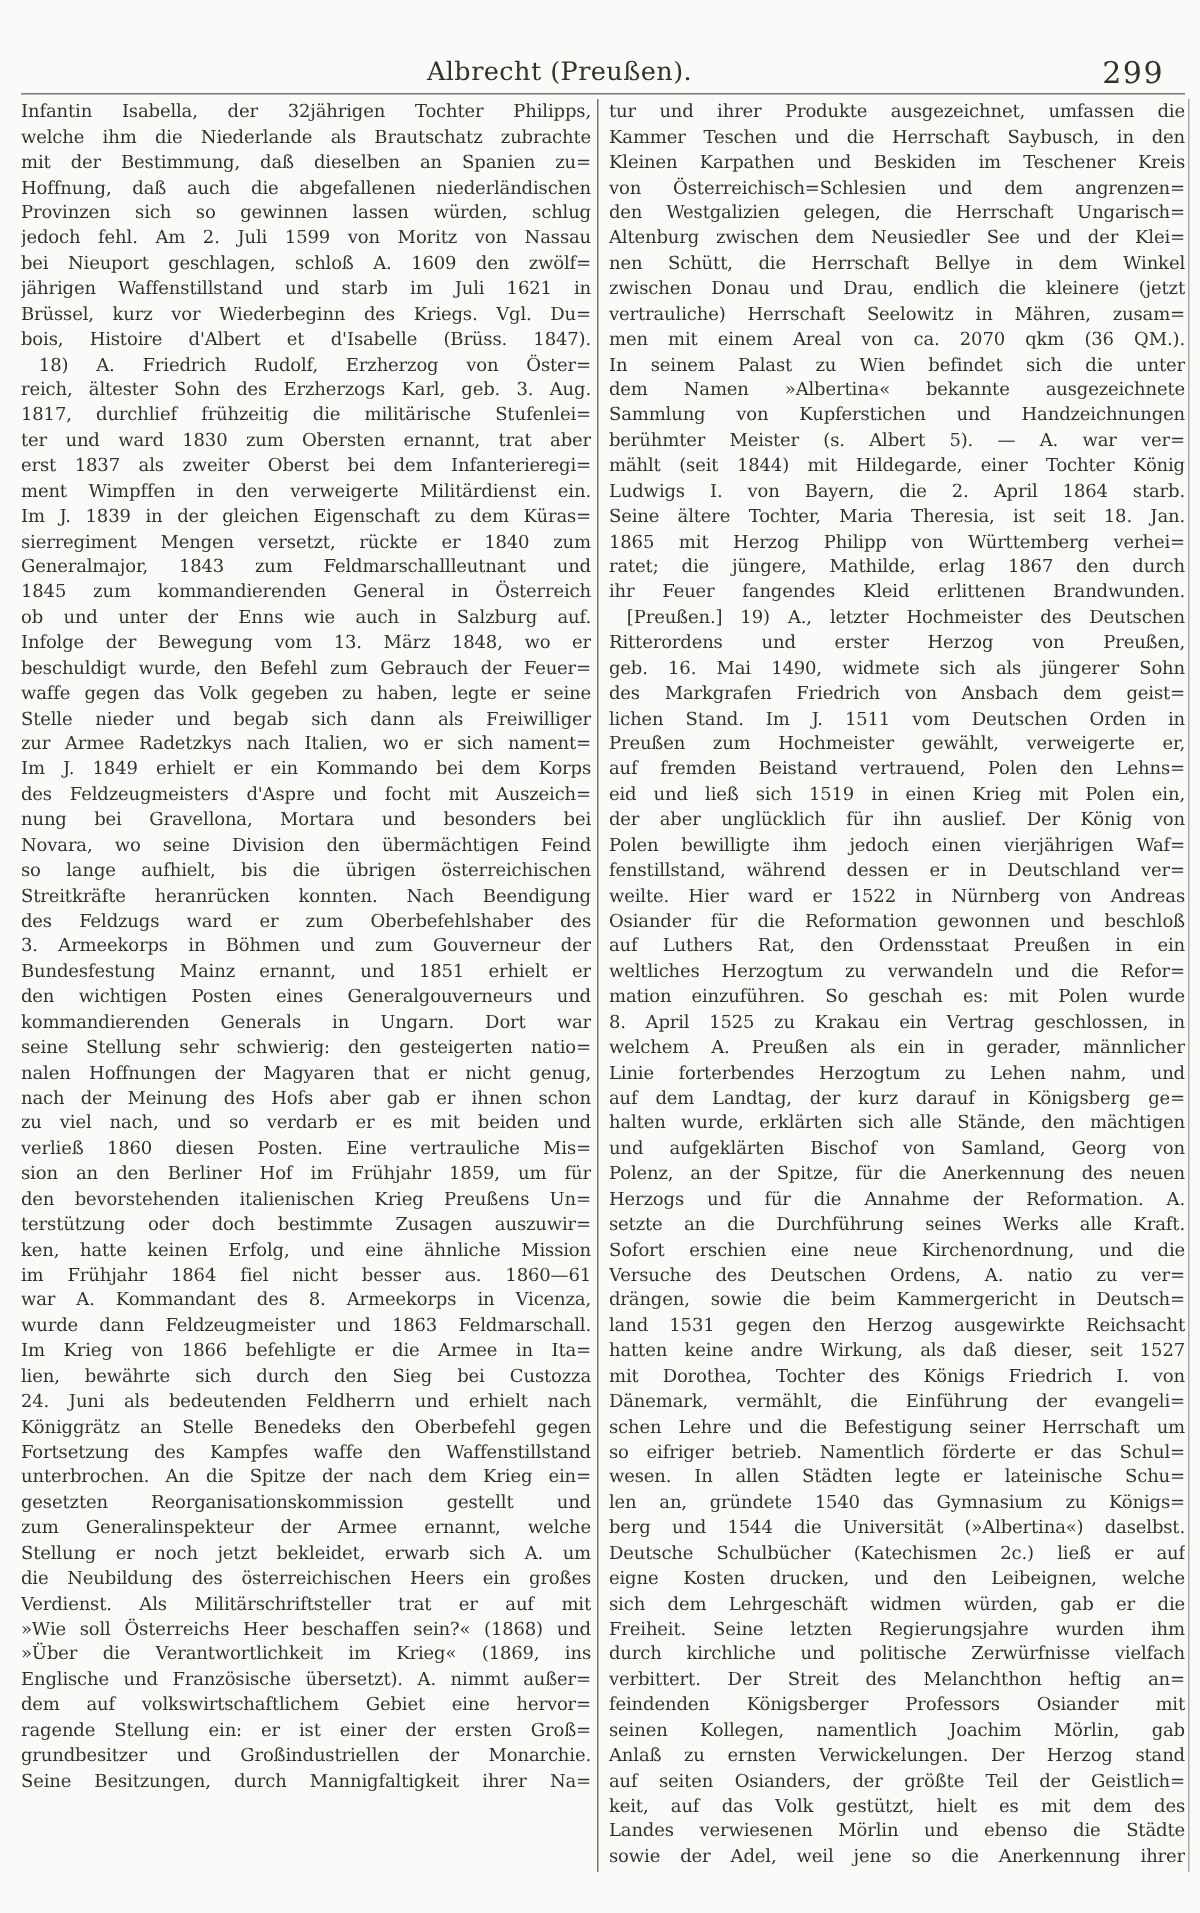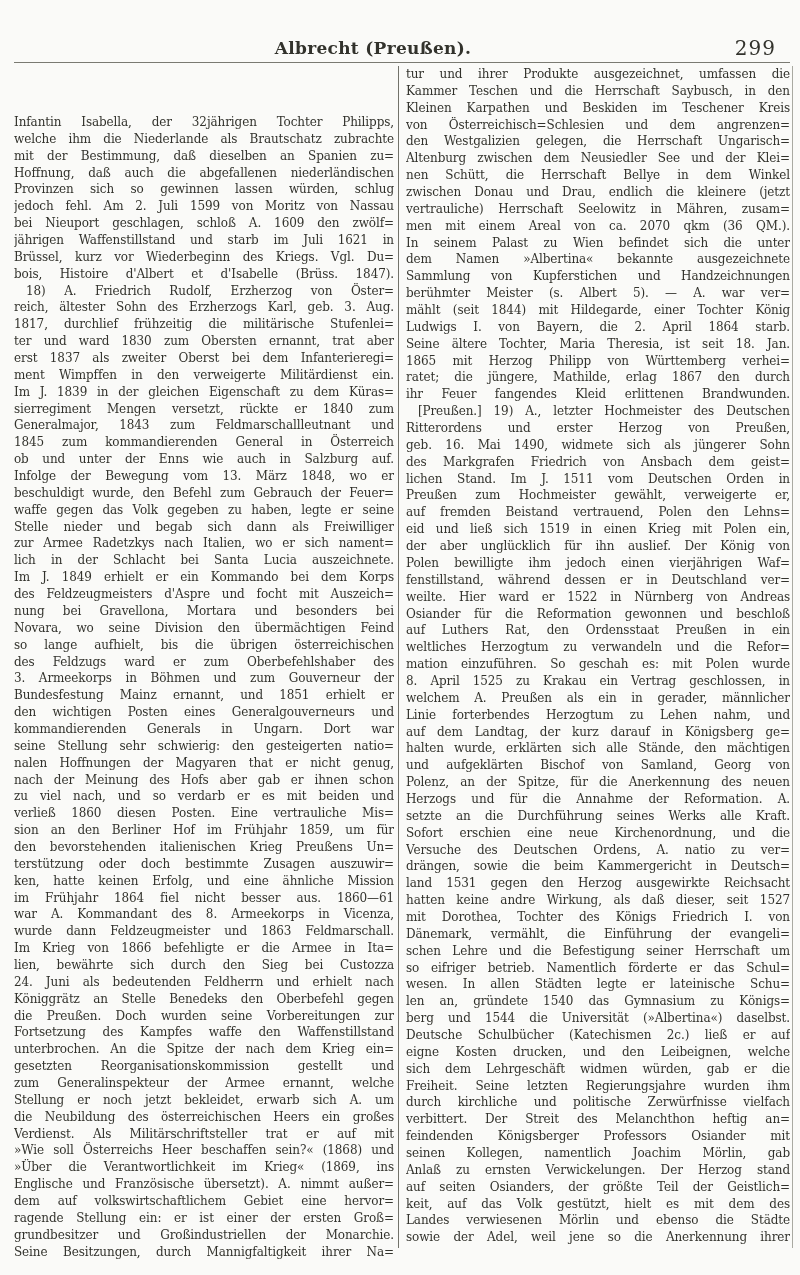--- a/index.html
+++ b/index.html
@@ -16,21 +16,21 @@
     font-family: "DejaVu Serif", serif;
     color: #32322c;
   }
   
   .header-title {
     position: absolute;
     top: 38px;
     left: 373px;
     transform: translateX(-50%);
     font-size: 17px;
-    font-weight: 700;
+    font-weight: 400;
     letter-spacing: 0.3px;
     white-space: nowrap;
   }
   .header-page-number {
     position: absolute;
     top: 36px;
     right: 24px;
     font-size: 20px;
     letter-spacing: 1px;
   }
@@ -49,21 +49,21 @@
     left: 14px;
     width: 776px;
     height: 1182px;
     display: flex;
     align-items: flex-start;
   }
   .column {
     font-size: 12px;
     line-height: 16.87px;
   }
-  .column.left  { width: 380px; margin-top: 48px; }
+  .column.left  { width: 380px; }
   .column.right { width: 384px; }
   .column-divider {
     width: 1px;
     height: 1182px;
     background: #72726a;
     margin-left: 4px;
     margin-right: 7px;
   }
   .page-edge {
     position: absolute;
@@ -114,26 +114,26 @@
         <div class="text-line">Im J. 1839 in der gleichen Eigenschaft zu dem Küras=</div>
         <div class="text-line">sierregiment Mengen versetzt, rückte er 1840 zum</div>
         <div class="text-line">Generalmajor, 1843 zum Feldmarschallleutnant und</div>
         <div class="text-line">1845 zum kommandierenden General in Österreich</div>
         <div class="text-line">ob und unter der Enns wie auch in Salzburg auf.</div>
         <div class="text-line">Infolge der Bewegung vom 13. März 1848, wo er</div>
         <div class="text-line">beschuldigt wurde, den Befehl zum Gebrauch der Feuer=</div>
         <div class="text-line">waffe gegen das Volk gegeben zu haben, legte er seine</div>
         <div class="text-line">Stelle nieder und begab sich dann als Freiwilliger</div>
         <div class="text-line">zur Armee Radetzkys nach Italien, wo er sich nament=</div>
-        <div class="text-line">lich in der Schlacht bei Santa Lucia auszeichnete.</div>
         <div class="text-line">Im J. 1849 erhielt er ein Kommando bei dem Korps</div>
         <div class="text-line">des Feldzeugmeisters d'Aspre und focht mit Auszeich=</div>
         <div class="text-line">nung bei Gravellona, Mortara und besonders bei</div>
         <div class="text-line">Novara, wo seine Division den übermächtigen Feind</div>
         <div class="text-line">so lange aufhielt, bis die übrigen österreichischen</div>
+        <div class="text-line">Streitkräfte heranrücken konnten. Nach Beendigung</div>
         <div class="text-line">des Feldzugs ward er zum Oberbefehlshaber des</div>
         <div class="text-line">3. Armeekorps in Böhmen und zum Gouverneur der</div>
         <div class="text-line">Bundesfestung Mainz ernannt, und 1851 erhielt er</div>
         <div class="text-line">den wichtigen Posten eines Generalgouverneurs und</div>
         <div class="text-line">kommandierenden Generals in Ungarn. Dort war</div>
         <div class="text-line">seine Stellung sehr schwierig: den gesteigerten natio=</div>
         <div class="text-line">nalen Hoffnungen der Magyaren that er nicht genug,</div>
         <div class="text-line">nach der Meinung des Hofs aber gab er ihnen schon</div>
         <div class="text-line">zu viel nach, und so verdarb er es mit beiden und</div>
         <div class="text-line">verließ 1860 diesen Posten. Eine vertrauliche Mis=</div>
@@ -141,21 +141,20 @@
         <div class="text-line">den bevorstehenden italienischen Krieg Preußens Un=</div>
         <div class="text-line">terstützung oder doch bestimmte Zusagen auszuwir=</div>
         <div class="text-line">ken, hatte keinen Erfolg, und eine ähnliche Mission</div>
         <div class="text-line">im Frühjahr 1864 fiel nicht besser aus. 1860—61</div>
         <div class="text-line">war A. Kommandant des 8. Armeekorps in Vicenza,</div>
         <div class="text-line">wurde dann Feldzeugmeister und 1863 Feldmarschall.</div>
         <div class="text-line">Im Krieg von 1866 befehligte er die Armee in Ita=</div>
         <div class="text-line">lien, bewährte sich durch den Sieg bei Custozza</div>
         <div class="text-line">24. Juni als bedeutenden Feldherrn und erhielt nach</div>
         <div class="text-line">Königgrätz an Stelle Benedeks den Oberbefehl gegen</div>
-        <div class="text-line">die Preußen. Doch wurden seine Vorbereitungen zur</div>
         <div class="text-line">Fortsetzung des Kampfes waffe den Waffenstillstand</div>
         <div class="text-line">unterbrochen. An die Spitze der nach dem Krieg ein=</div>
         <div class="text-line">gesetzten Reorganisationskommission gestellt und</div>
         <div class="text-line">zum Generalinspekteur der Armee ernannt, welche</div>
         <div class="text-line">Stellung er noch jetzt bekleidet, erwarb sich A. um</div>
         <div class="text-line">die Neubildung des österreichischen Heers ein großes</div>
         <div class="text-line">Verdienst. Als Militärschriftsteller trat er auf mit</div>
         <div class="text-line">»Wie soll Österreichs Heer beschaffen sein?« (1868) und</div>
         <div class="text-line">»Über die Verantwortlichkeit im Krieg« (1869, ins</div>
         <div class="text-line">Englische und Französische übersetzt). A. nimmt außer=</div>

